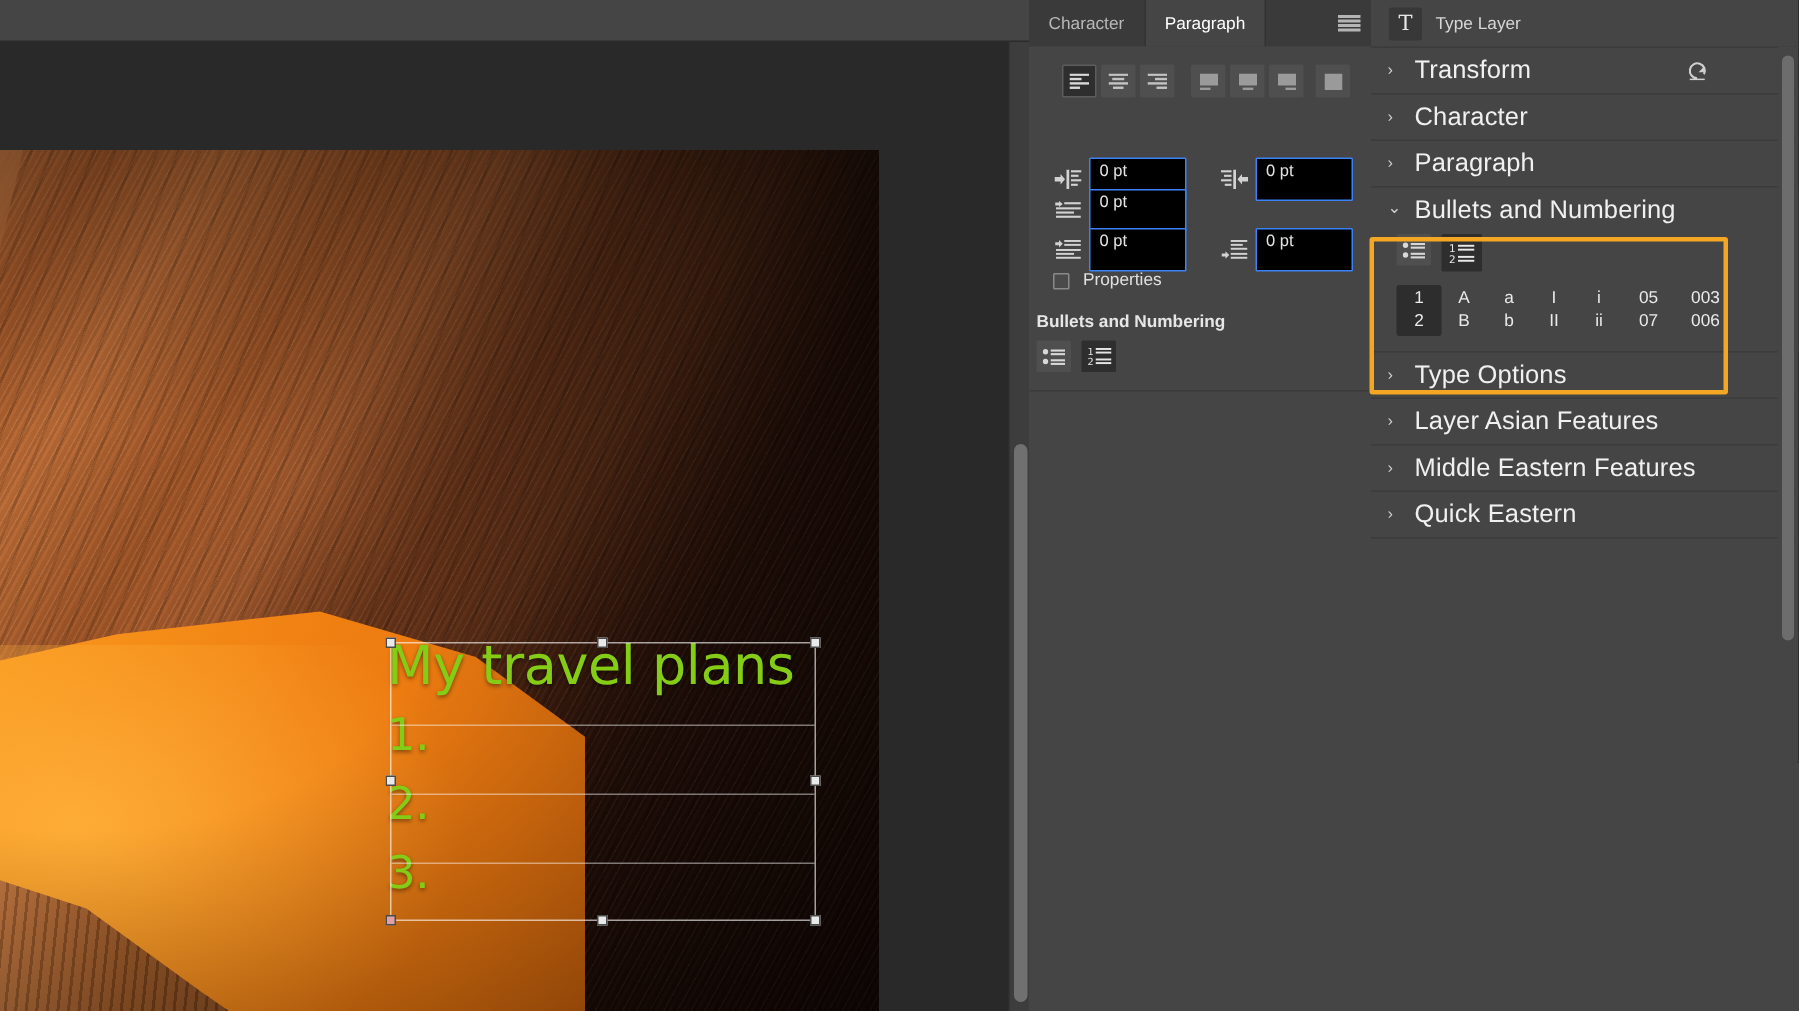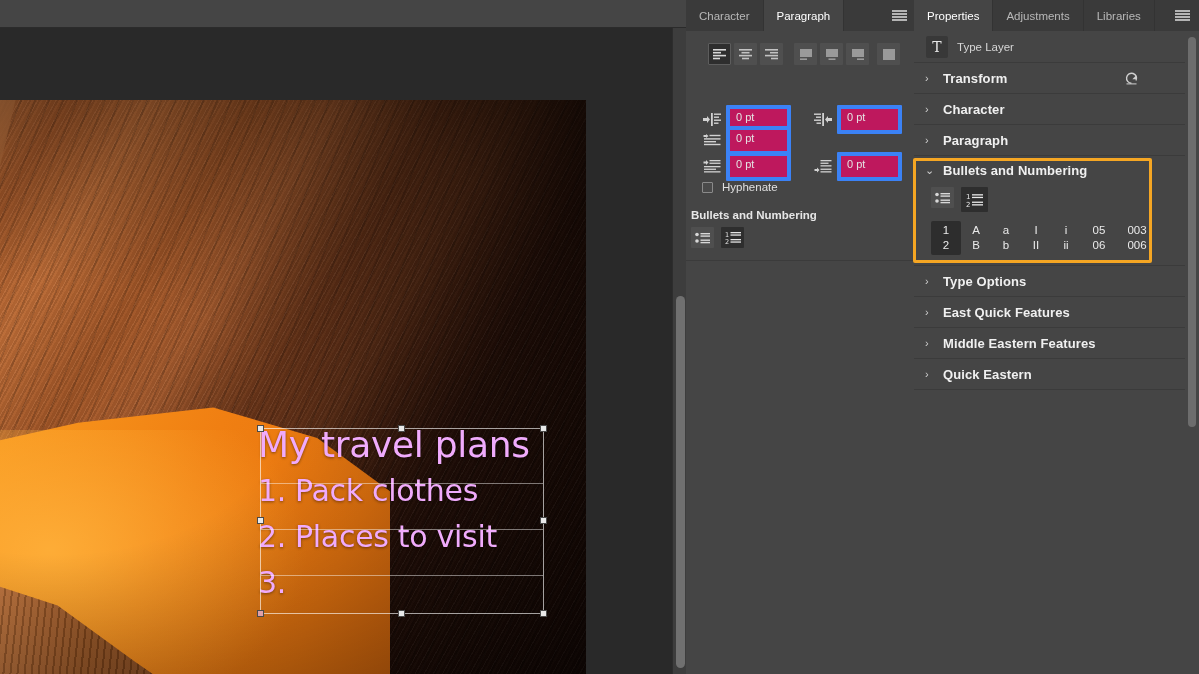--- a/index.html
+++ b/index.html
@@ -109,21 +109,21 @@
     background: #292929;
   }
   #canvas-dark-right {
     position: absolute; left: 586px; top: 28px; width: 86px; height: 646px;
     background: #292929;
   }
 
   
   #text-layer {
     position: absolute; left: 258px; top: 398px; width: 288px; height: 190px;
-    color: #f0abfc;
+    color: #84cc16;
   }
   .tl-line {
     font-family: "DejaVu Sans", sans-serif;
     font-weight: 400;
     white-space: nowrap;
     text-shadow: 0 1px 3px rgba(0,0,0,.45);
     letter-spacing: -0.3px;
   }
   #tl-title { font-size: 36px; line-height: 46px; margin-top:-4px; }
   .tl-item  { font-size: 30px; line-height: 46px; display:flex; gap: 9px; }
@@ -191,21 +191,21 @@
     width: 23px; height: 22px; background: #4f4f4f;
     display:flex; align-items:center; justify-content:center;
     border-radius: 1px;
   }
   .abtn.sel { background: #2e2e2e; border: 1px solid #5d5d5d; }
 
   
   .ifield { position: absolute; display: flex; align-items: center; gap: 5px; }
   .ifield .ico { width: 19px; height: 16px; display:flex; align-items:center; justify-content:center; }
   .ibox {
-    width: 65px; height: 29px; background: #be185d; border: 4px solid #3b82f6;
+    width: 65px; height: 29px; background: #000000; border: 1px solid #3b82f6;
     color: #e4e4e4; font-size: 11px; line-height: 17px; padding-left: 6px;
     border-radius: 1px;
   }
   .check {
     width: 11px; height: 11px; background: #4a4a4a;
     border: 1px solid #8a8a8a; border-radius: 1px;
   }
   .hyph-label { font-size: 11.5px; color: #e0e0e0; }
 
   .sec-label { font-size: 11.5px; color: #e6e6e6; font-weight: bold; }
@@ -239,21 +239,21 @@
     display:flex; align-items:center; justify-content:center;
     font-family: "DejaVu Serif", serif; font-size: 14px; color: #e8e8e8;
   }
   #tl-text { font-size: 11.5px; color: #d6d6d6; }
 
   .prop-sec {
     height: 31px; display:flex; align-items:center; gap: 9px; padding-left: 11px;
     border-bottom: 1px solid #3b3b3b; position: relative;
   }
   .chev { width: 9px; color: #cfcfcf; font-size: 11px; line-height: 1; }
-  .prop-title { font-size: 13px; color: #f0f0f0; font-weight: bold; letter-spacing:.1px; }
+  .prop-title { font-size: 17px; color: #f0f0f0; font-weight: normal; letter-spacing:.1px; }
   .reset-ico { position:absolute; right: 60px; top: 8px; }
 
   
   #bn-highlight {
     position: absolute; left: 913px; top: 158px; width: 239px; height: 105px;
     border: 3px solid #f5a623; border-radius: 2px; pointer-events: none; z-index: 40;
   }
   #bn-section {
     background: #454545; border-bottom: 1px solid #3b3b3b;
     padding-bottom: 10px;
@@ -303,25 +303,23 @@
         <div class="orange-glow"></div>
         <div class="rock-lip"></div>
         <div class="rock-lip-lines"></div>
         <div class="vignette"></div>
       </div>
 
       <div id="text-layer">
         <div class="tl-line" id="tl-title">My travel plans</div>
         <div class="tl-line tl-item">
           <span class="tl-num">1.</span>
-          <span>Pack clothes</span>
         </div>
         <div class="tl-line tl-item">
           <span class="tl-num">2.</span>
-          <span>Places to visit</span>
         </div>
         <div class="tl-line tl-item">
           <span class="tl-num">3.</span>
           <span></span>
         </div>
       </div>
 
       <div id="tbox">
         <div class="baseline" style="top:54px"></div>
         <div class="baseline" style="top:100px"></div>
@@ -492,21 +490,21 @@
             <rect x="6.5" y="8.6" width="11" height="1.3"></rect>
                 <rect x="6.5" y="11.2" width="11" height="1.3"></rect>
               </g>
             </svg>
         </span>
         <span class="ibox">0 pt</span>
       </div>
 
       <div style="position:absolute; left:16px; top:150px; display:flex; align-items:center; gap:9px;">
         <span class="check"></span>
-        <span class="hyph-label">Hyphenate</span>
+        <span class="hyph-label">Properties</span>
       </div>
 
       <div style="position:absolute; left:5px; top:178px;" class="sec-label">Bullets and Numbering</div>
 
       <div style="position:absolute; left:5px; top:196px; display:flex; gap:7px;">
         <div class="listbtn">
           <svg width="15" height="12" viewBox="0 0 15 12">
               <g fill="#d8d8d8">
             <circle cx="2" cy="2.5" r="1.8"></circle>
                 <rect x="5.5" y="1" width="9.5" height="1.4"></rect>
@@ -529,31 +527,20 @@
               </g>
             </svg>
         </div>
       </div>
 
       <div id="para-divider"></div>
     </div>
   </div>
 
   <div id="prop-panel">
-    <div id="prop-tabs">
-      <div class="ptab active">Properties</div>
-      <div class="ptab">Adjustments</div>
-      <div class="ptab">Libraries</div>
-      <div id="prop-menu">
-        <i></i>
-          <i></i>
-          <i></i>
-          <i></i>
-      </div>
-    </div>
 
     <div id="type-layer-row">
       <div id="tl-icon">T</div>
       <div id="tl-text">Type Layer</div>
     </div>
 
     <div class="prop-sec">
       <span class="chev">›</span>
       <span class="prop-title">Transform</span>
       <span class="reset-ico">
@@ -622,36 +609,36 @@
         <div class="ncell">
           <span>I</span>
           <span>II</span>
         </div>
         <div class="ncell">
           <span>i</span>
           <span>ii</span>
         </div>
         <div class="ncell" style="width:36px">
           <span>05</span>
-          <span>06</span>
+          <span>07</span>
         </div>
         <div class="ncell" style="width:40px">
           <span>003</span>
           <span>006</span>
         </div>
       </div>
     </div>
 
     <div class="prop-sec">
       <span class="chev">›</span>
       <span class="prop-title">Type Options</span>
     </div>
     <div class="prop-sec">
       <span class="chev">›</span>
-      <span class="prop-title">East Quick Features</span>
+      <span class="prop-title">Layer Asian Features</span>
     </div>
     <div class="prop-sec">
       <span class="chev">›</span>
       <span class="prop-title">Middle Eastern Features</span>
     </div>
     <div class="prop-sec">
       <span class="chev">›</span>
       <span class="prop-title">Quick Eastern</span>
     </div>
 

